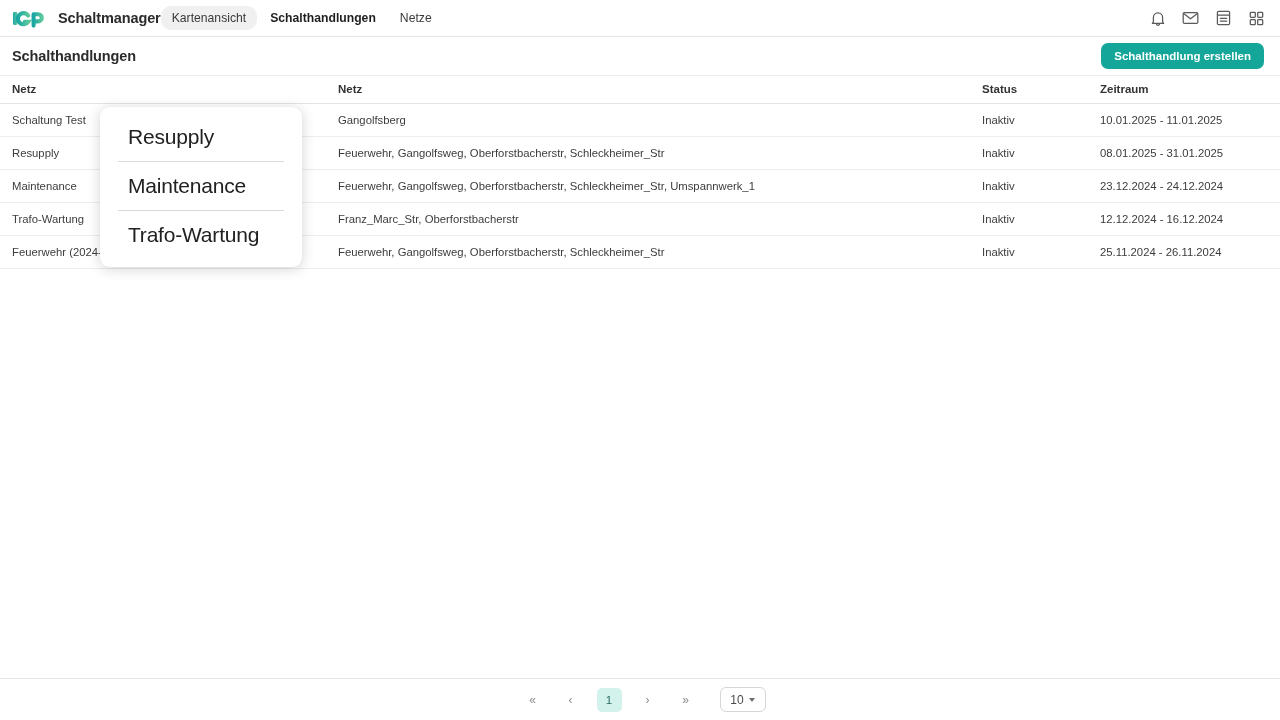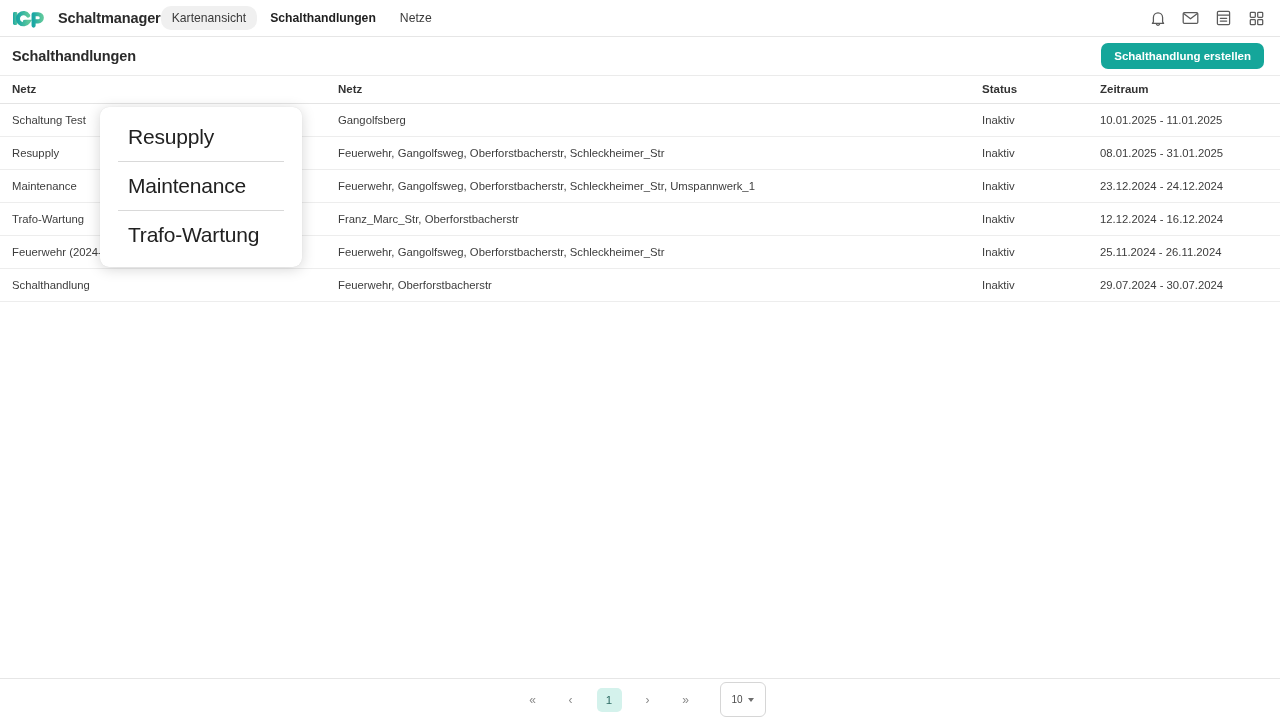--- a/index.html
+++ b/index.html
@@ -169,28 +169,28 @@
     font-family: "Liberation Sans", sans-serif;
   }
   .pgbtn.page {
     background: #d4f2ec;
     color: #2c6a63;
     min-width: 25px;
     font-size: 11.5px;
   }
   .pgsize {
     margin-left: 14px;
-    width: 46px; height: 35px;
+    width: 46px; height: 25px;
     border: 1px solid #d6d6d6;
     border-radius: 6px;
     display: flex;
     align-items: center;
     justify-content: center;
     gap: 5px;
-    font-size: 10px;
+    font-size: 12px;
     color: #4a4a4a;
     cursor: pointer;
     background: #fff;
   }
   .caret {
     width: 0; height: 0;
     border-left: 3.5px solid transparent;
     border-right: 3.5px solid transparent;
     border-top: 4.5px solid #6e6e6e;
   }
@@ -300,26 +300,20 @@
           <td>Franz_Marc_Str, Oberforstbacherstr</td>
           <td>Inaktiv</td>
           <td>12.12.2024 - 16.12.2024</td>
         </tr>
         <tr>
           <td>Feuerwehr (2024-11</td>
           <td>Feuerwehr, Gangolfsweg, Oberforstbacherstr, Schleckheimer_Str</td>
           <td>Inaktiv</td>
           <td>25.11.2024 - 26.11.2024</td>
         </tr>
-        <tr>
-          <td>Schalthandlung</td>
-          <td>Feuerwehr, Oberforstbacherstr</td>
-          <td>Inaktiv</td>
-          <td>29.07.2024 - 30.07.2024</td>
-        </tr>
       </tbody>
   </table>
 
   <div class="popup">
     <div class="popup-item">Resupply</div>
     <div class="popup-sep"></div>
     <div class="popup-item">Maintenance</div>
     <div class="popup-sep"></div>
     <div class="popup-item">Trafo-Wartung</div>
   </div>

